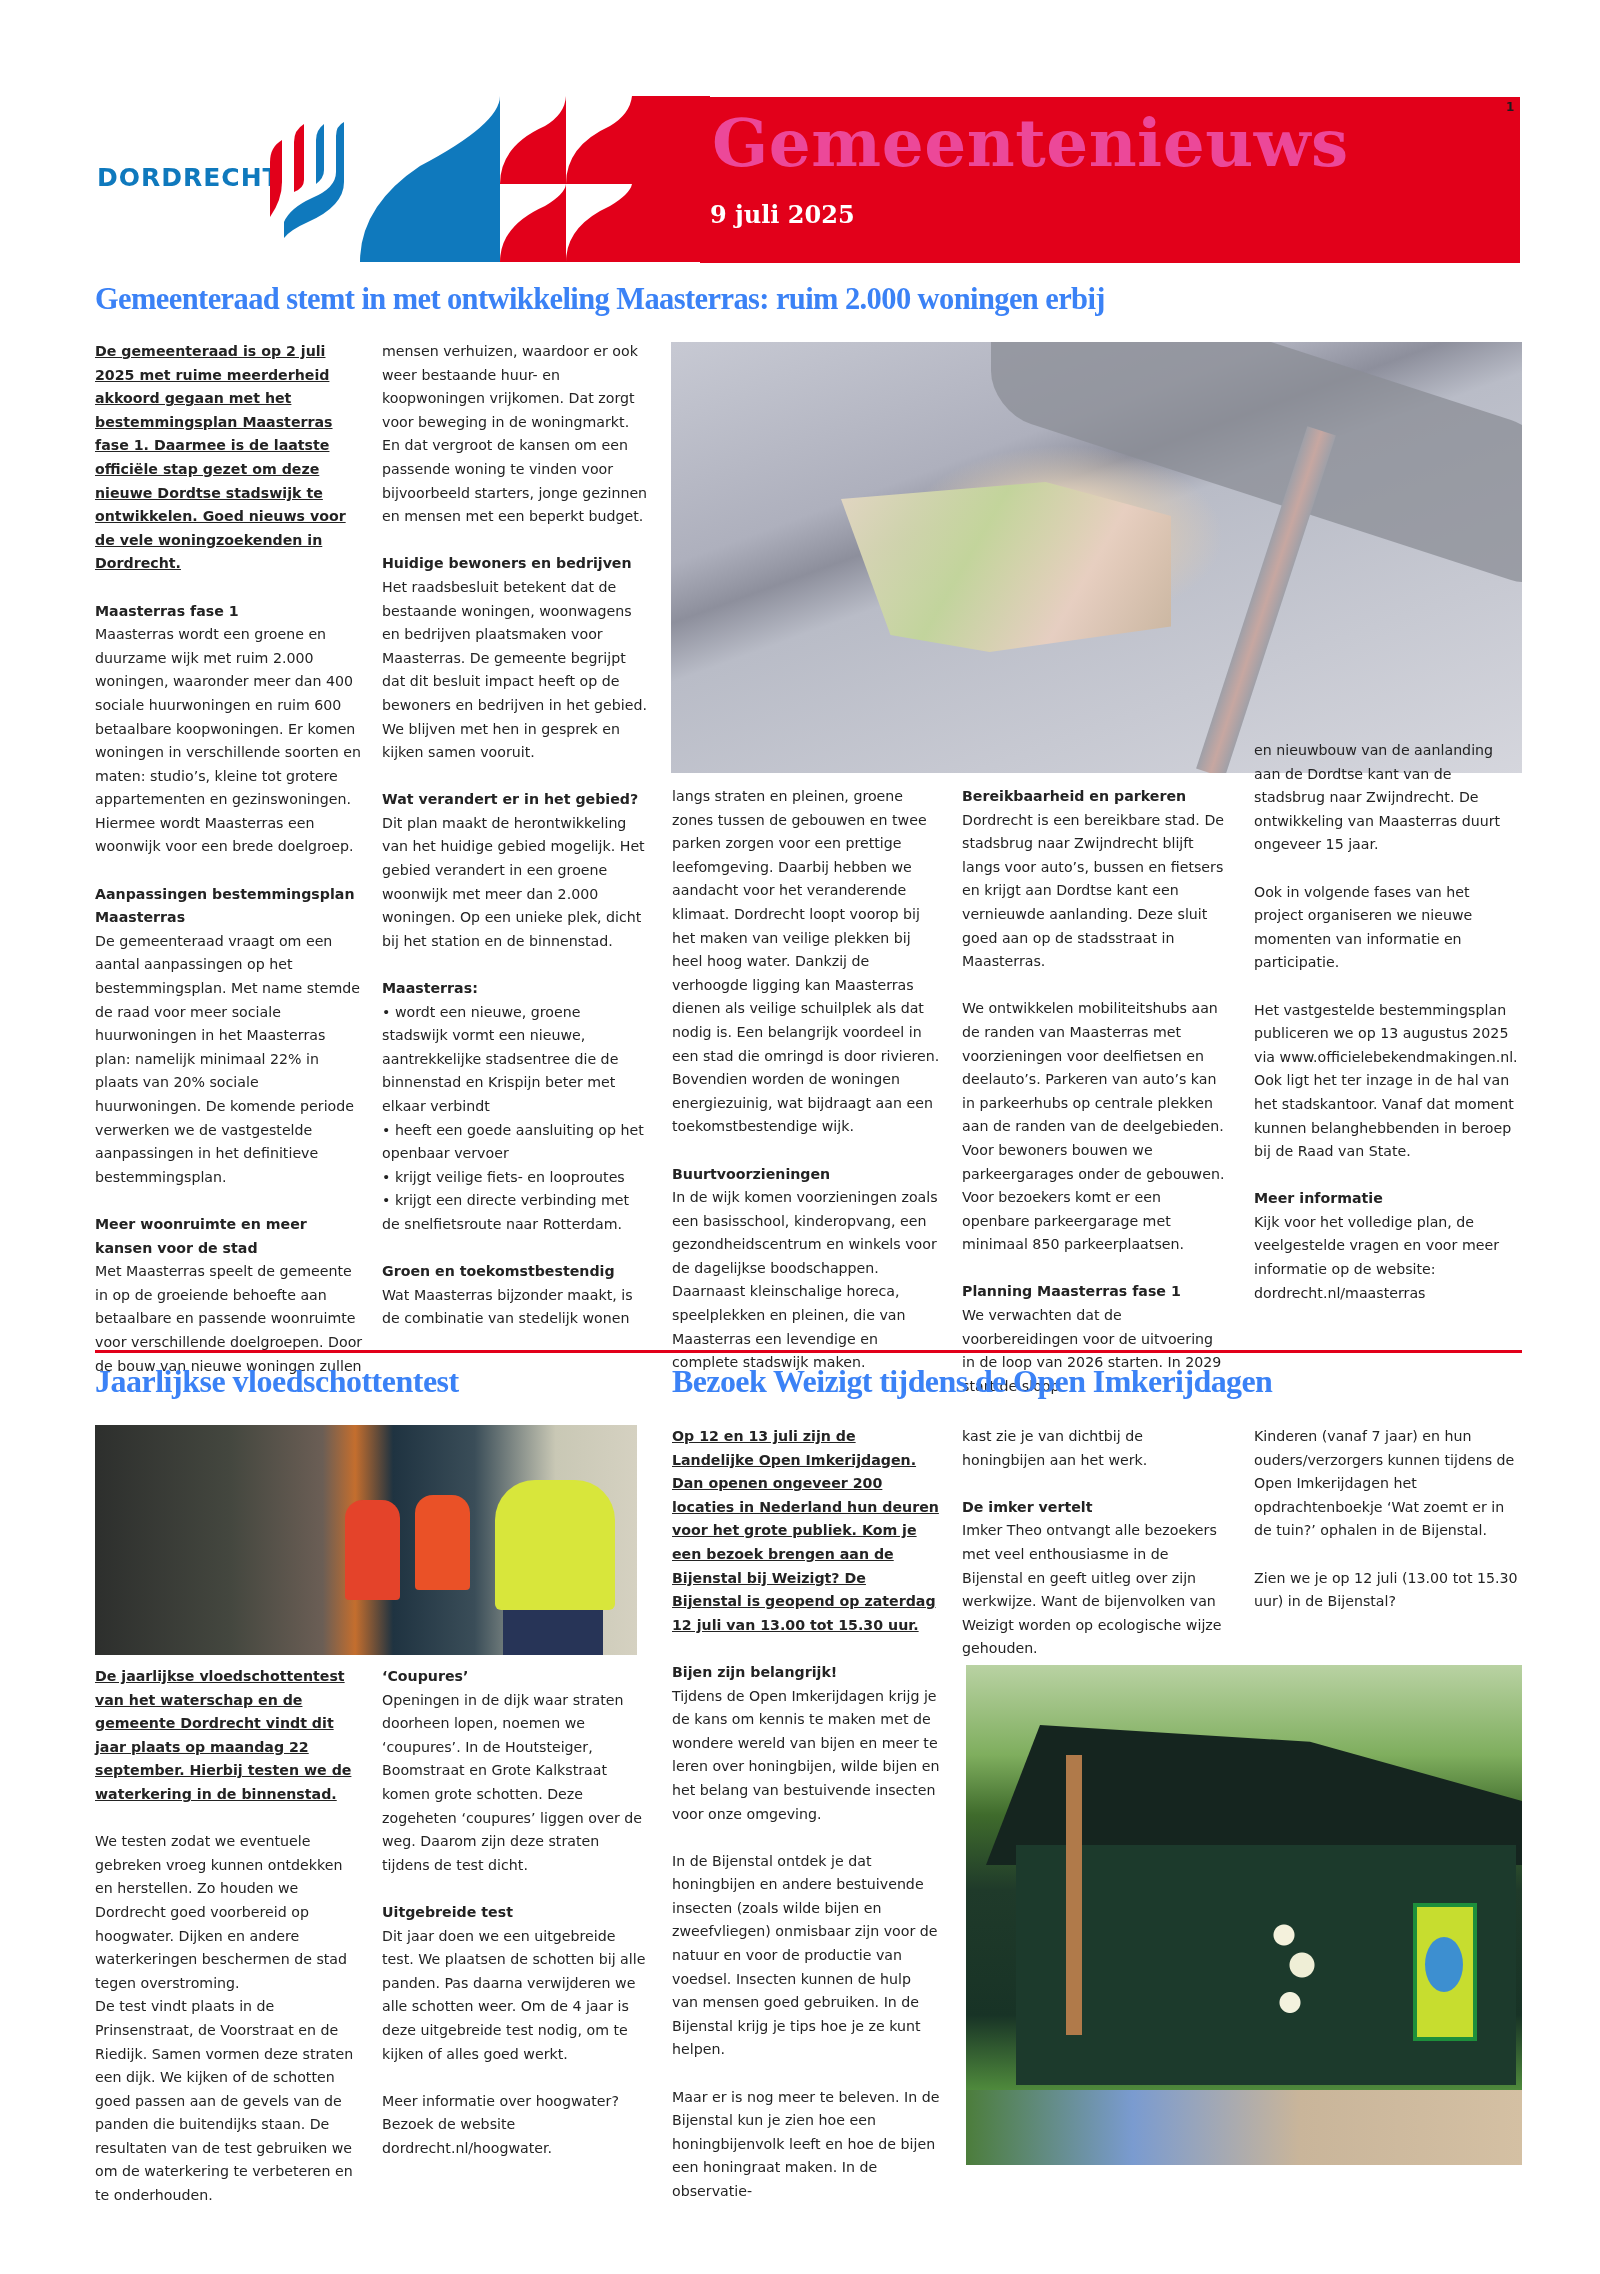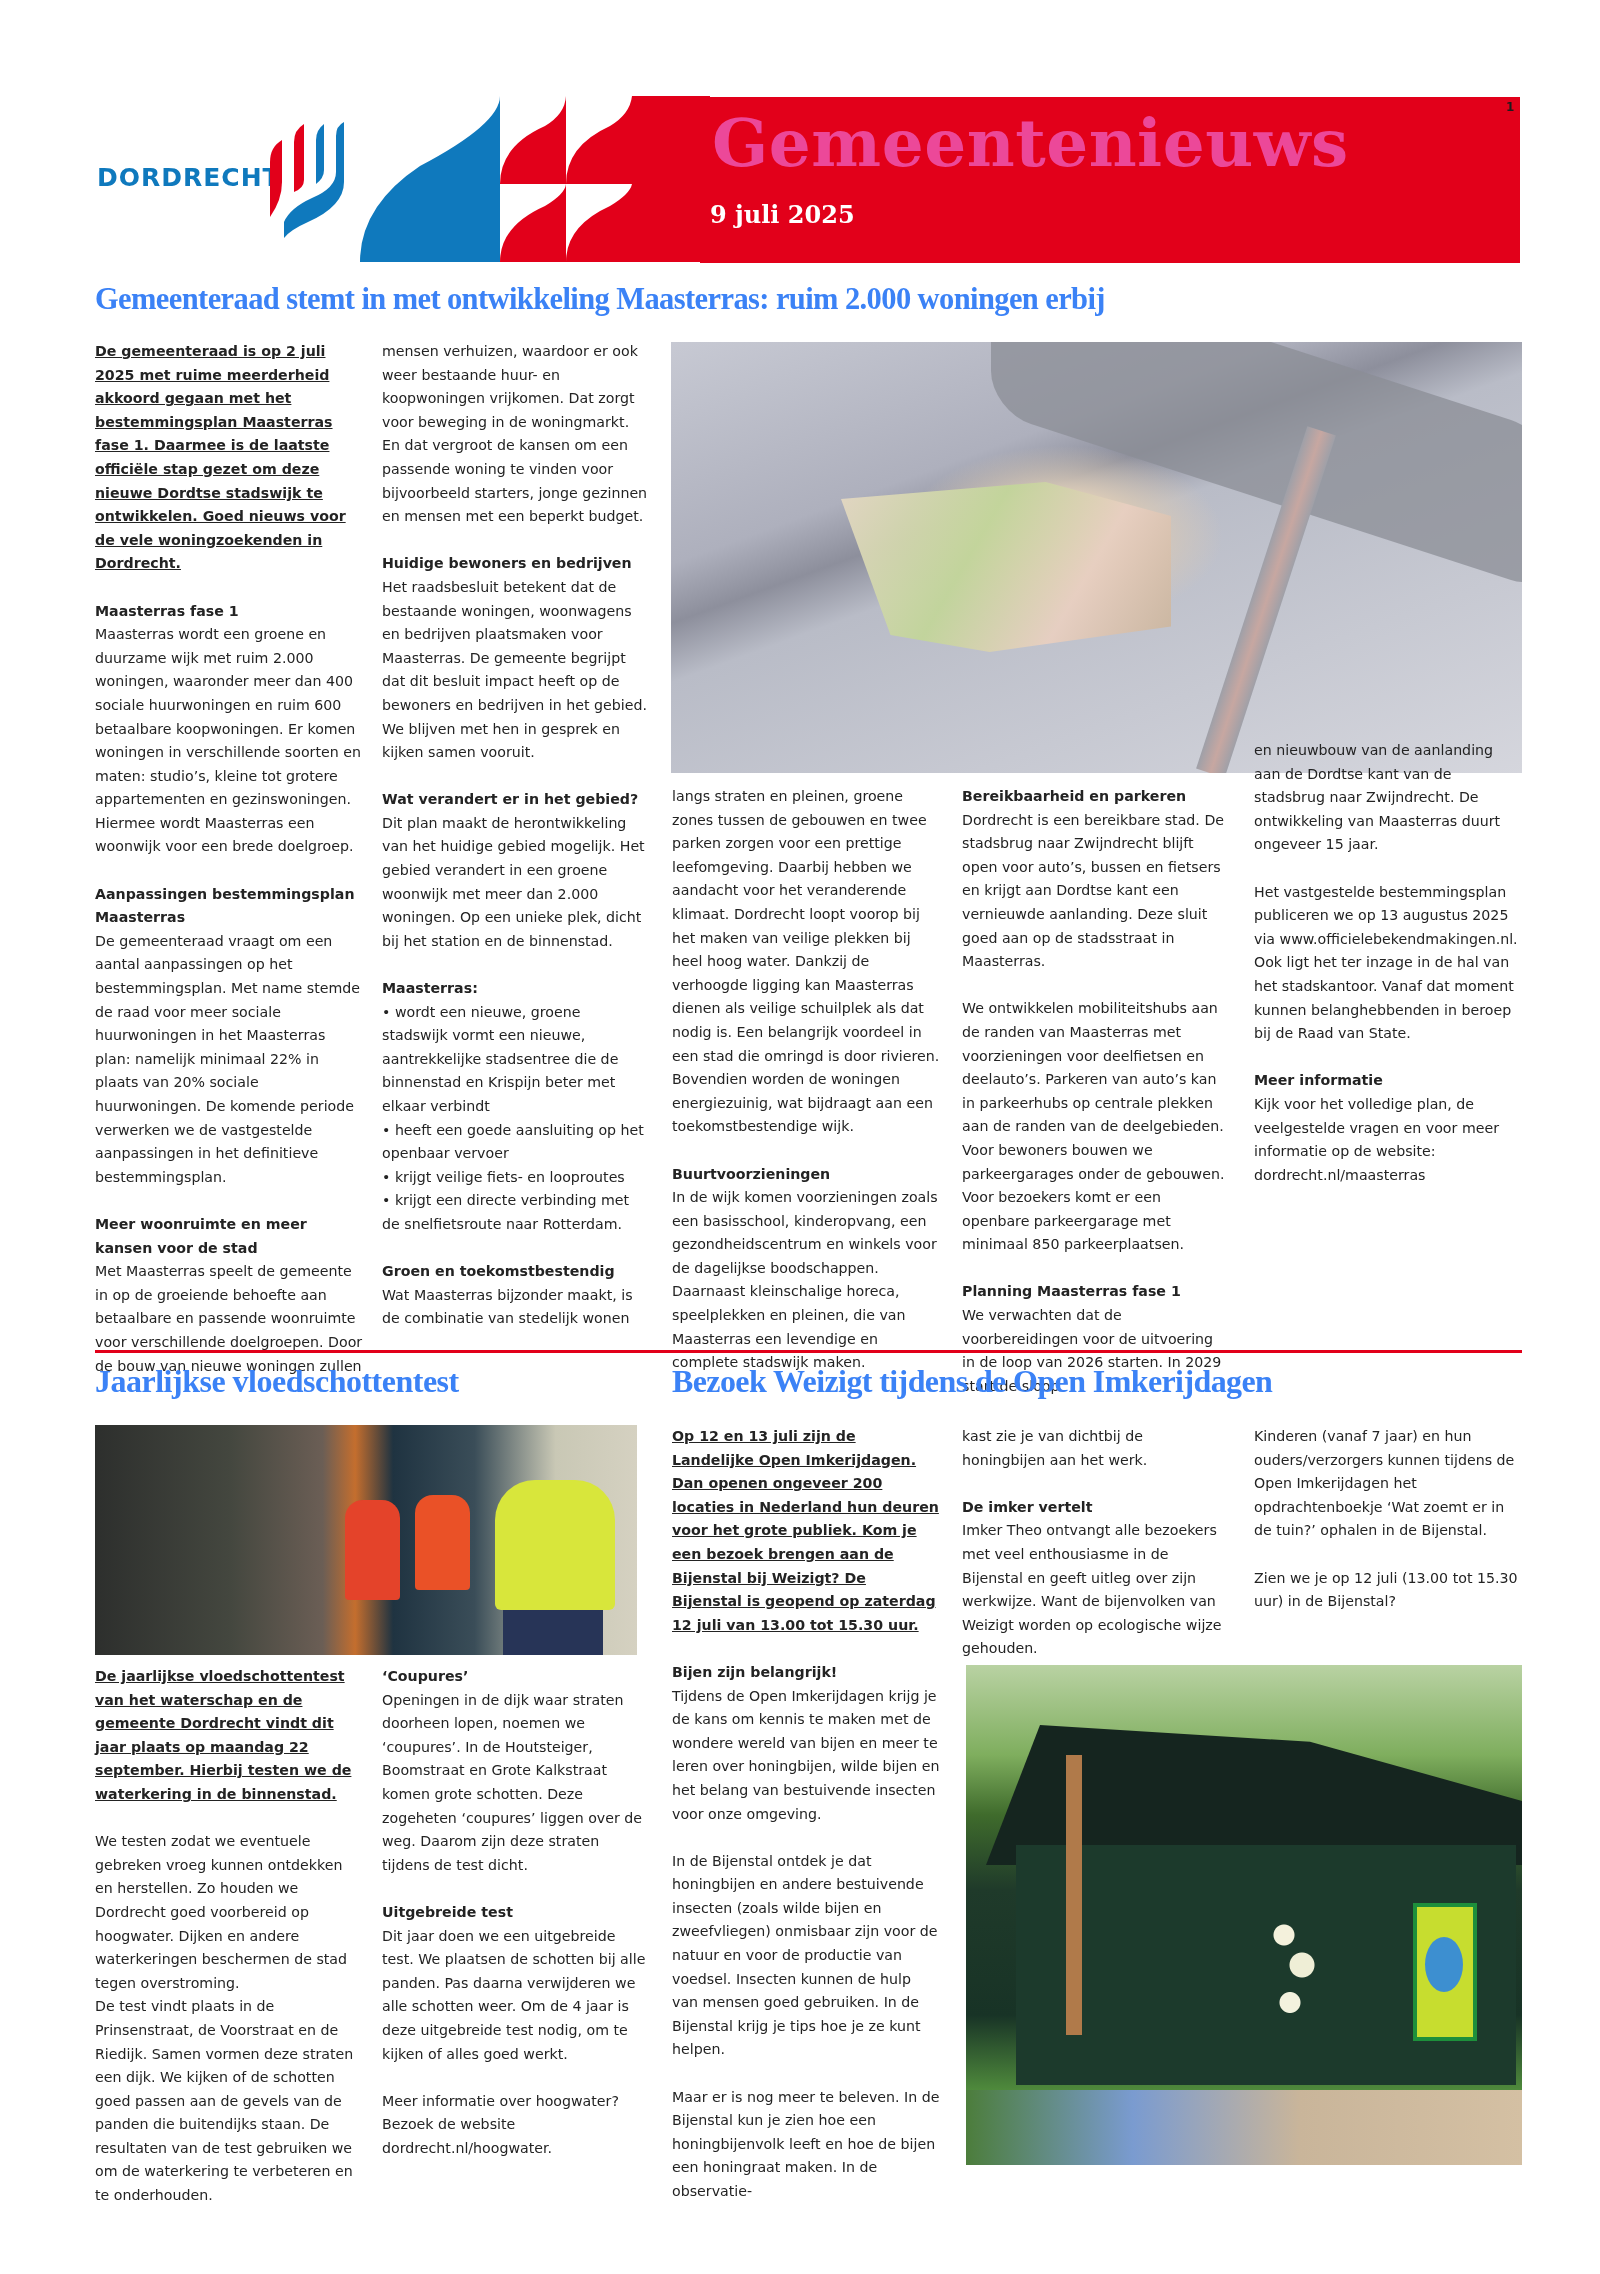--- a/index.html
+++ b/index.html
@@ -125,28 +125,29 @@
 </div>
 
 <div class="col" style="left:672px; top:785px;">
   <p>langs straten en pleinen, groene zones tussen de gebouwen en twee parken zorgen voor een prettige leefomgeving. Daarbij hebben we aandacht voor het veranderende klimaat. Dordrecht loopt voorop bij het maken van veilige plekken bij heel hoog water. Dankzij de verhoogde ligging kan Maasterras dienen als veilige schuilplek als dat nodig is. Een belangrijk voordeel in een stad die omringd is door rivieren. Bovendien worden de woningen energiezuinig, wat bijdraagt aan een toekomstbestendige wijk.</p>
   <span class="sub">Buurtvoorzieningen</span>
   <p>In de wijk komen voorzieningen zoals een basisschool, kinderopvang, een gezondheidscentrum en winkels voor de dagelijkse boodschappen. Daarnaast kleinschalige horeca, speelplekken en pleinen, die van Maasterras een levendige en complete stadswijk maken.</p>
 </div>
 
 <div class="col" style="left:962px; top:785px;">
   <span class="sub">Bereikbaarheid en parkeren</span>
-  <p>Dordrecht is een bereikbare stad. De stadsbrug naar Zwijndrecht blijft open voor auto’s, bussen en fietsers en krijgt aan Dordtse kant een vernieuwde aanlanding. Deze sluit goed aan op de stadsstraat in Maasterras.</p>
+  <p>Dordrecht is een bereikbare stad. De stadsbrug naar Zwijndrecht blijft langs voor auto’s, bussen en fietsers en krijgt aan Dordtse kant een vernieuwde aanlanding. Deze sluit goed aan op de stadsstraat in Maasterras.</p>
   <p>We ontwikkelen mobiliteitshubs aan de randen van Maasterras met voorzieningen voor deelfietsen en deelauto’s. Parkeren van auto’s kan in parkeerhubs op centrale plekken aan de randen van de deelgebieden. Voor bewoners bouwen we parkeergarages onder de gebouwen. Voor bezoekers komt er een openbare parkeergarage met minimaal 850 parkeerplaatsen.</p>
   <span class="sub">Planning Maasterras fase 1</span>
   <p>We verwachten dat de voorbereidingen voor de uitvoering in de loop van 2026 starten. In 2029 start de sloop</p>
 </div>
 
 <div class="col" style="left:1254px; top:739px;">
   <p>en nieuwbouw van de aanlanding aan de Dordtse kant van de stadsbrug naar Zwijndrecht. De ontwikkeling van Maasterras duurt ongeveer 15 jaar.</p>
+  <p>Ook in volgende fases van het project organiseren we nieuwe momenten van informatie en participatie.</p>
   <p>Het vastgestelde bestemmingsplan publiceren we op 13 augustus 2025 via www.officielebekendmakingen.nl. Ook ligt het ter inzage in de hal van het stadskantoor. Vanaf dat moment kunnen belanghebbenden in beroep bij de Raad van State.</p>
   <span class="sub">Meer informatie</span>
   <span>Kijk voor het volledige plan, de veelgestelde vragen en voor meer informatie op de website:</span>
   <span class="bul">dordrecht.nl/maasterras</span>
 </div>
 
 <div class="abs rule"></div>
 
 <div class="abs headline h-vloed">Jaarlijkse vloedschottentest</div>
 <div class="photo flood-photo">

